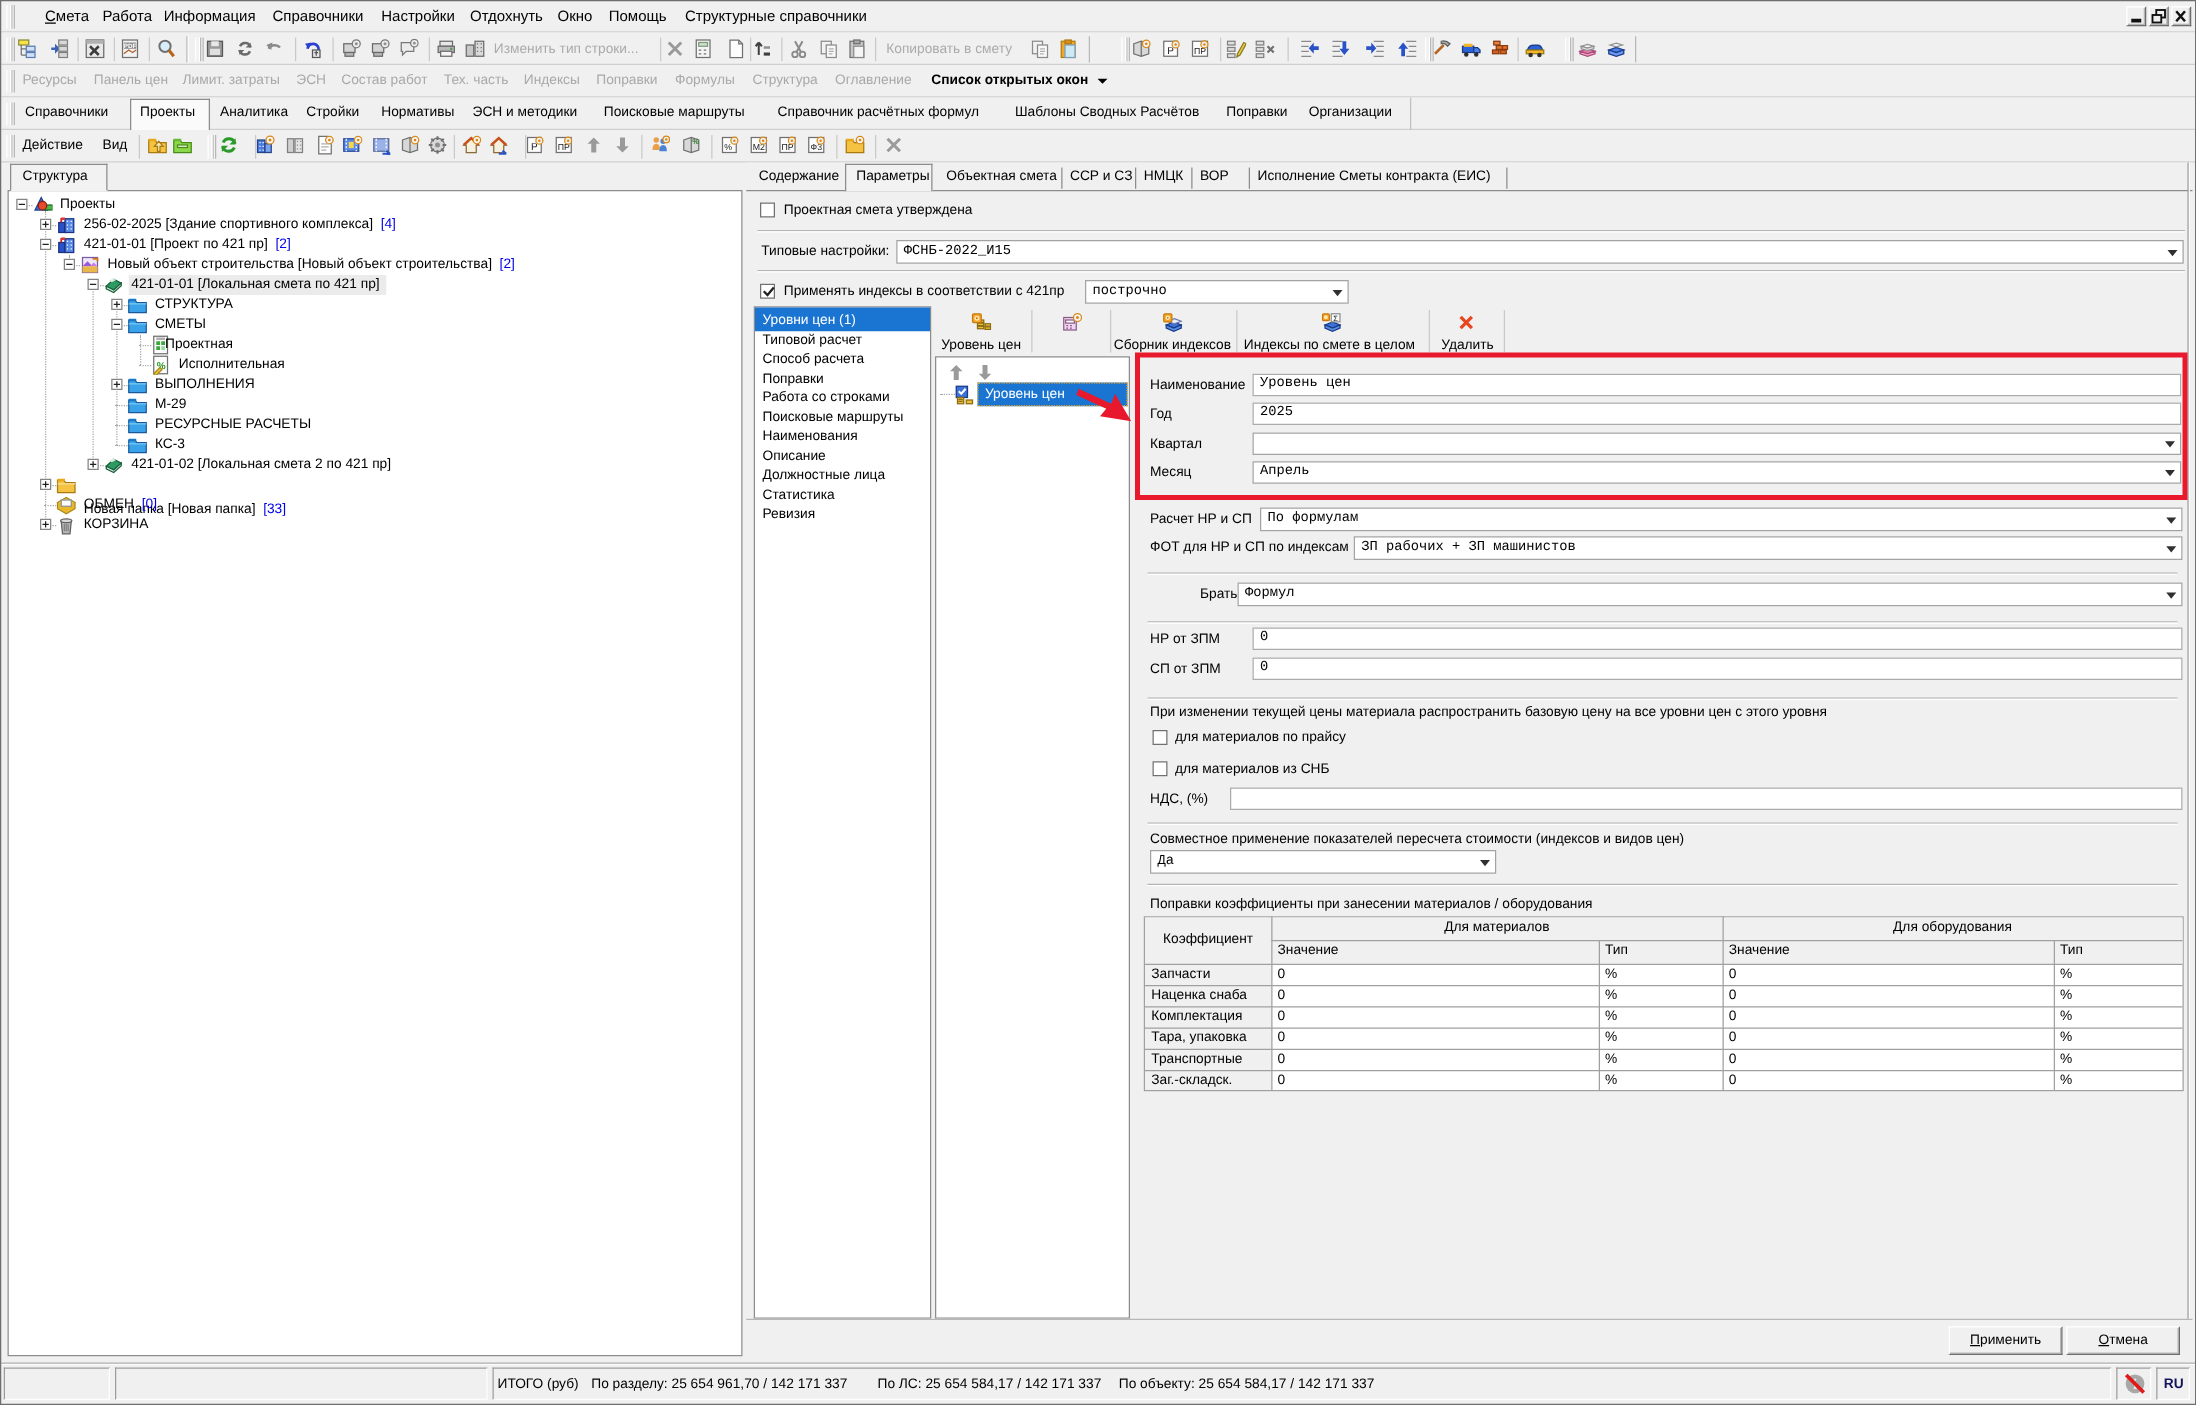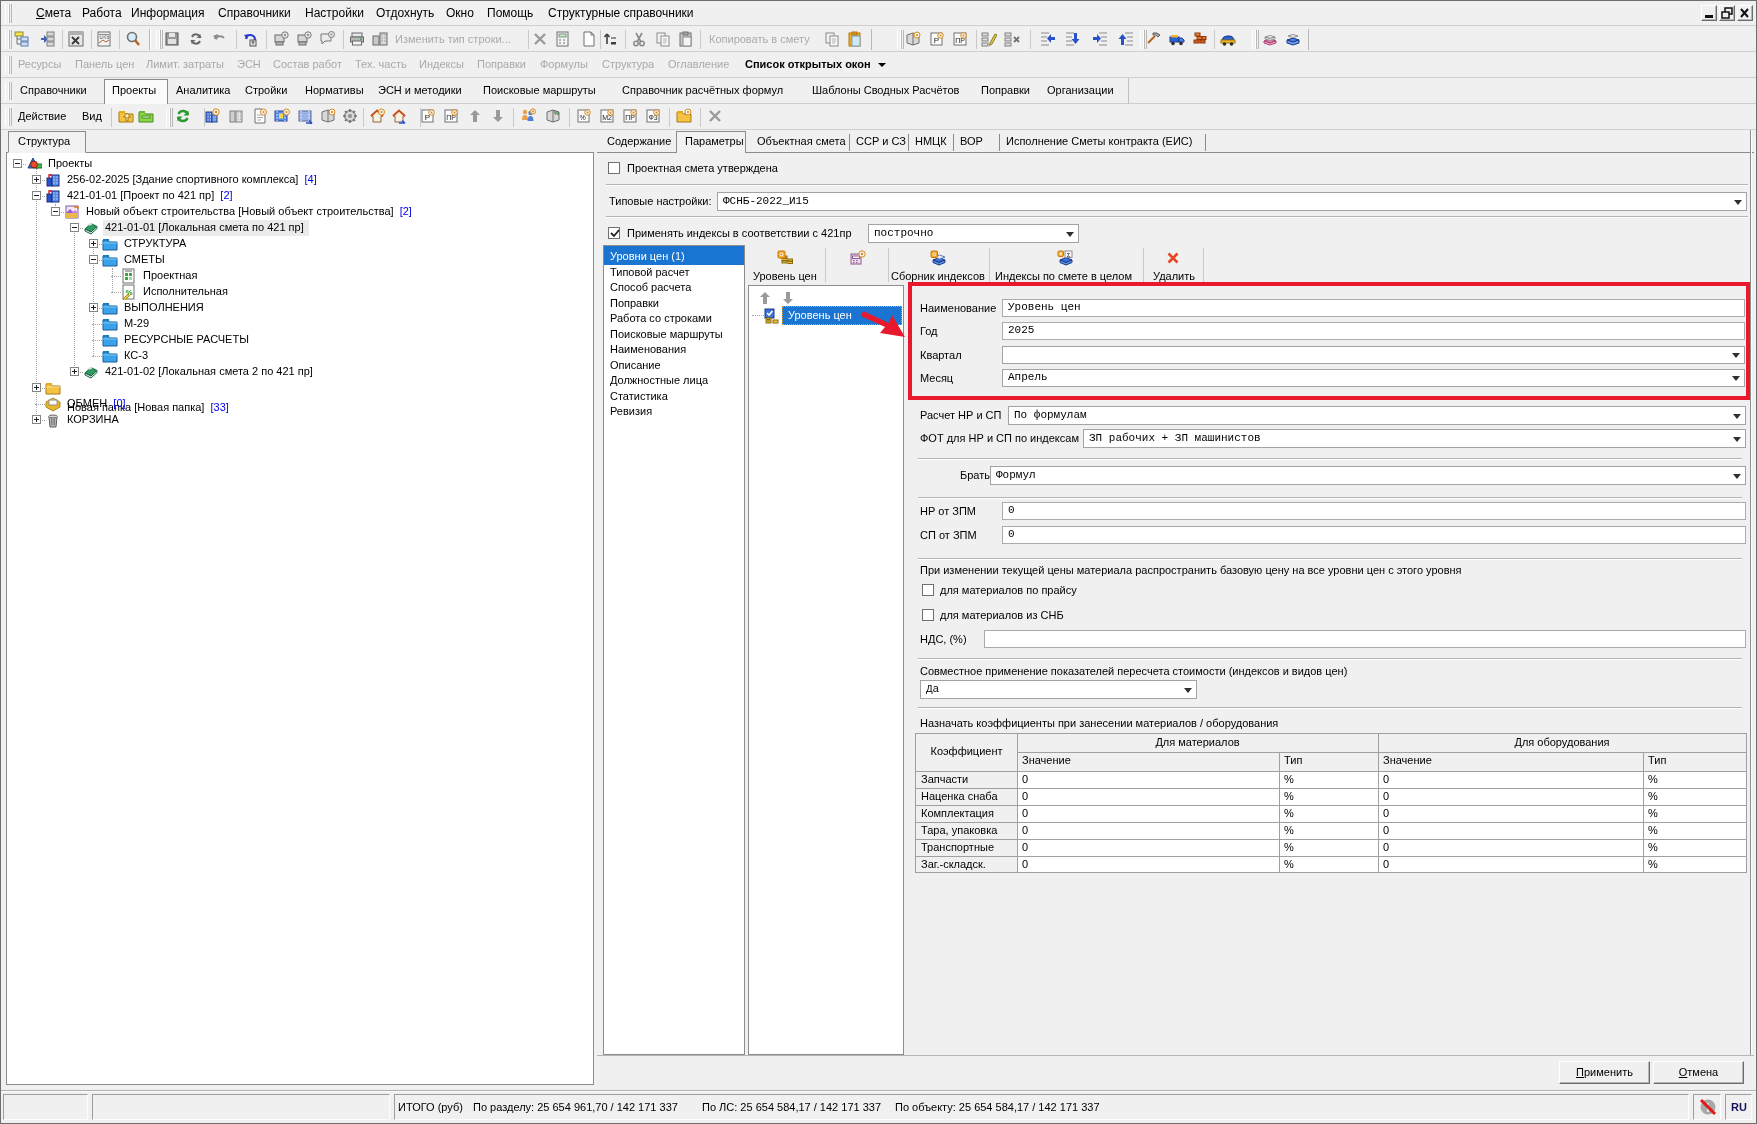--- a/index.html
+++ b/index.html
@@ -524,21 +524,21 @@
 <div class="abs" style="left:124px;top:253px;white-space:nowrap;">СМЕТЫ</div>
 <div class="ts" style="left:111px;top:276px;width:10px;"></div>
 <svg class="abs" style="left:121px;top:268px;" width="16" height="16" viewBox="0 0 16 16">
     <rect x="2" y="1" width="11" height="14" fill="#fdfdfd" stroke="#707070"></rect>
     <rect x="4" y="5" width="3" height="3" fill="#3aa83a"></rect>
     <rect x="8" y="5" width="3" height="3" fill="#3aa83a"></rect>
     <rect x="4" y="9" width="3" height="3" fill="#3aa83a"></rect>
     <rect x="8" y="9" width="3" height="3" fill="#98d89a"></rect>
     <rect x="4" y="2" width="7" height="2" fill="#b0b0b0"></rect>
   </svg>
-<div class="abs" style="left:143px;top:269px;white-space:nowrap;">Проектная</div>
+<div class="abs" style="left:132px;top:269px;white-space:nowrap;">Проектная</div>
 <div class="ts" style="left:111px;top:292px;width:10px;"></div>
 <svg class="abs" style="left:121px;top:284px;" width="16" height="16" viewBox="0 0 16 16">
     <rect x="2" y="1" width="11" height="14" fill="#fdfdfd" stroke="#707070"></rect>
     <text x="8" y="11" font-size="8" text-anchor="middle" fill="#2a9a2a" font-weight="bold" font-family="Liberation Sans">%</text>
     <path d="M2 15 L7 10 l1.6 1.6 -5 5 z" fill="#f0c838" stroke="#a8881a"></path>
   </svg>
 <div class="abs" style="left:143px;top:285px;white-space:nowrap;">Исполнительная</div>
 <div class="ts" style="left:93px;top:308px;width:9px;"></div>
 <div class="pm plus" style="left:89px;top:303px;"></div>
 <svg class="abs" style="left:102px;top:300px;" width="16" height="16" viewBox="0 0 16 16">
@@ -760,21 +760,21 @@
 <div class="lbl" style="left:940px;top:609px;">для материалов из СНБ</div>
 <div class="lbl" style="left:920px;top:633px;">НДС, (%)</div>
 <div class="field" style="left:984px;top:630px;width:762px;height:18px;"></div>
 <div class="hgroove" style="left:918px;top:658px;width:824px;"></div>
 <div class="lbl" style="left:920px;top:665px;">Совместное применение показателей пересчета стоимости (индексов и видов цен)</div>
 <div class="combo" style="left:920px;top:680px;width:277px;height:19px;">
     <div class="ctx">Да</div>
     <div class="carr"></div>
   </div>
 <div class="hgroove" style="left:918px;top:707px;width:824px;"></div>
-<div class="lbl" style="left:920px;top:717px;">Назначать коэффициенты при занесении материалов / оборудования</div>
+<div class="lbl" style="left:920px;top:717px;">Поправки коэффициенты при занесении материалов / оборудования</div>
 <div class="abs" style="left:915px;top:733px;width:832px;height:140px;border:1px solid #a0a0a0;background:#fff;"></div>
 <div class="abs" style="left:916px;top:734px;width:830px;height:37px;background:#f0f0f0;"></div>
 <div class="abs" style="left:916px;top:771px;width:101px;height:101px;background:#f0f0f0;"></div>
 <div class="abs" style="left:1017px;top:733px;width:1px;height:139px;background:#a0a0a0;"></div>
 <div class="abs" style="left:1279px;top:752px;width:1px;height:120px;background:#a0a0a0;"></div>
 <div class="abs" style="left:1378px;top:733px;width:1px;height:139px;background:#a0a0a0;"></div>
 <div class="abs" style="left:1643px;top:752px;width:1px;height:120px;background:#a0a0a0;"></div>
 <div class="abs" style="left:1017px;top:752px;width:729px;height:1px;background:#a0a0a0;"></div>
 <div class="abs" style="left:916px;top:771px;width:830px;height:1px;background:#a0a0a0;"></div>
 <div class="abs" style="left:916px;top:788px;width:830px;height:1px;background:#a0a0a0;"></div>

